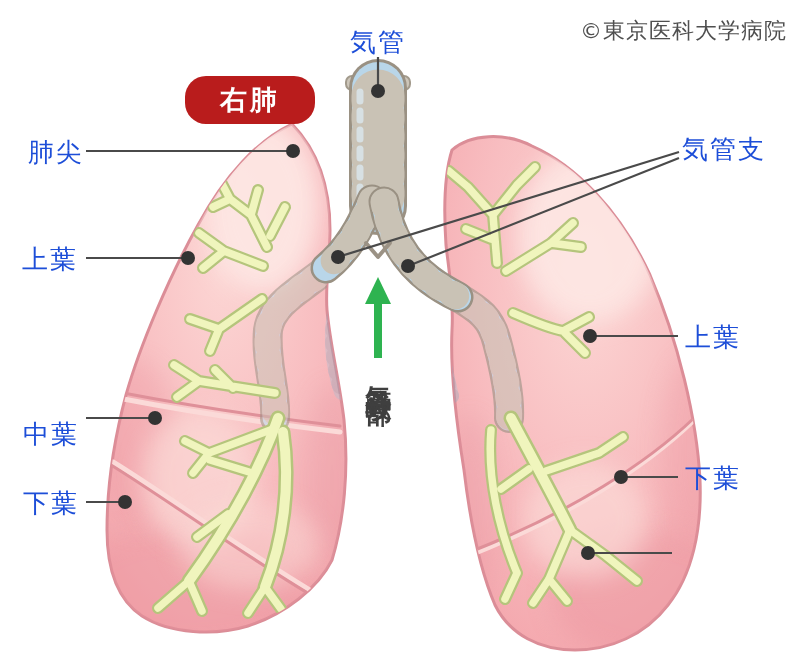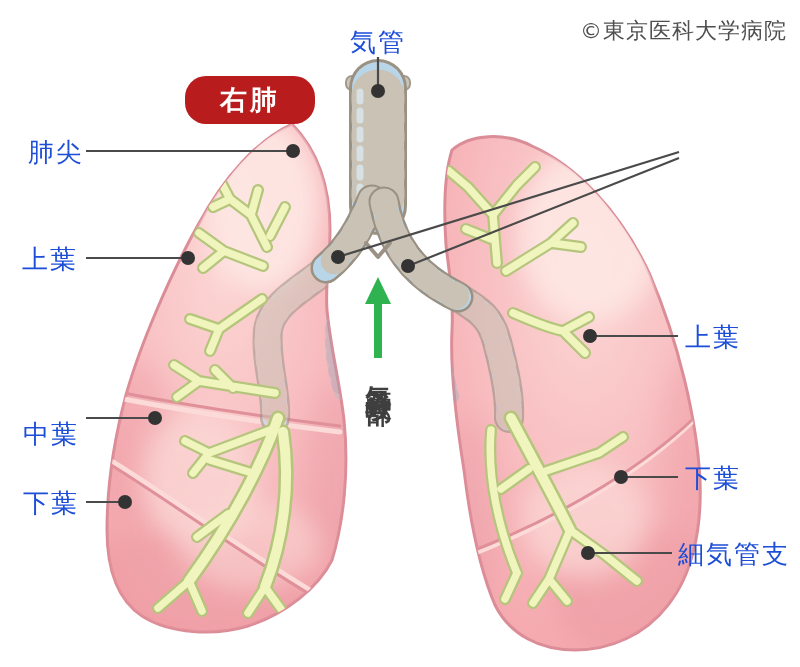--- a/index.html
+++ b/index.html
@@ -260,17 +260,17 @@
 
   <div class="copyright">©東京医科大学病院</div>
 
   <div class="badge badge-right">右肺</div>
 
   <div class="lbl lbl-trachea">気管</div>
   <div class="lbl lbl-apex">肺尖</div>
   <div class="lbl lbl-upper-l">上葉</div>
   <div class="lbl lbl-middle">中葉</div>
   <div class="lbl lbl-lower-l">下葉</div>
+  <div class="lbl lbl-bronchus">気管支</div>
   <div class="lbl lbl-upper-r">上葉</div>
   <div class="lbl lbl-lower-r">下葉</div>
-  <div class="lbl lbl-bronchiole">細気管支</div>
   <div class="lbl-bifurcation">気管分岐部</div>
 </div>
 
 </body></html>

